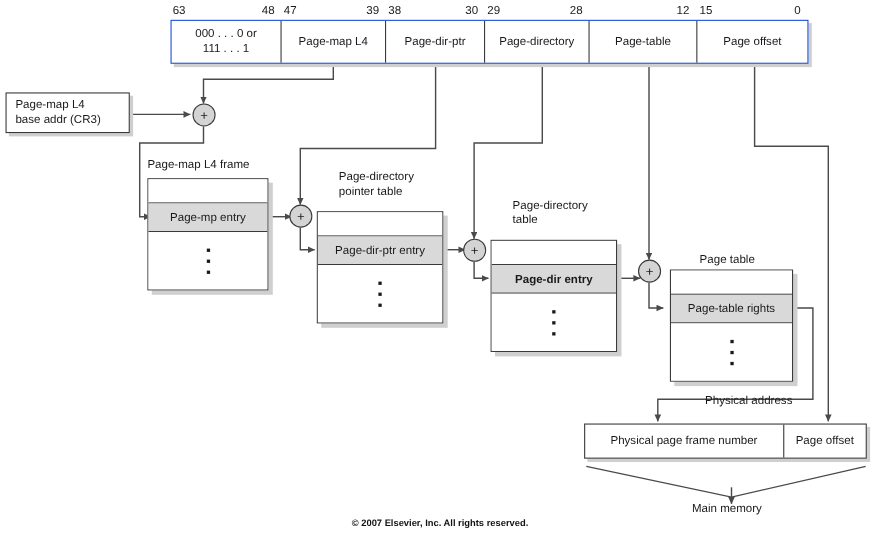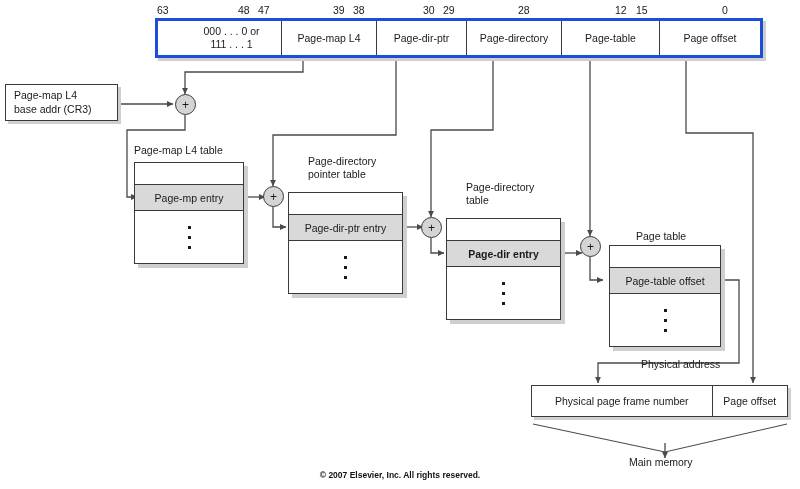--- a/index.html
+++ b/index.html
@@ -38,24 +38,23 @@
     white-space: nowrap;
   }
   
   .va-strip {
     position: absolute;
     left: 155px;
     top: 18px;
     height: 40px;
     display: flex;
     background: #ffffff;
-    border: 3px solid #1d4ed8;
+    border: 1px solid #1d4ed8;
     box-sizing: border-box;
     box-shadow: 3px 3px 0 0 #cfcfcf;
-    padding-left: 24px;
   }
   .va-cell {
     border-right: 1px solid #3a3a3a;
     box-sizing: border-box;
     display: flex;
     align-items: center;
     justify-content: center;
     text-align: center;
     font-size: 10.5px;
     line-height: 13px;
@@ -259,21 +258,21 @@
   </div>
 
   <div class="cr3-box">Page-map L4
 base addr (CR3)</div>
 
   <div class="adder" style="left:175px; top:94px;">+</div>
   <div class="adder" style="left:263px; top:186px;">+</div>
   <div class="adder" style="left:421px; top:217px;">+</div>
   <div class="adder" style="left:580px; top:236px;">+</div>
 
-  <div class="pt-caption" style="left:134px; top:144px;">Page-map L4 table</div>
+  <div class="pt-caption" style="left:134px; top:144px;">Page-map L4 frame</div>
   <div class="ptable" style="left:134px; top:162px; width:110px; height:102px;">
     <div class="pt-top"></div>
     <div class="pt-entry">Page-mp entry</div>
     <div class="pt-body">
       <span class="vdot"></span>
       <span class="vdot"></span>
       <span class="vdot"></span>
     </div>
   </div>
 
@@ -297,21 +296,21 @@
     <div class="pt-body">
       <span class="vdot"></span>
       <span class="vdot"></span>
       <span class="vdot"></span>
     </div>
   </div>
 
   <div class="pt-caption" style="left:636px; top:230px;">Page table</div>
   <div class="ptable" style="left:609px; top:245px; width:112px; height:102px;">
     <div class="pt-top"></div>
-    <div class="pt-entry">Page-table offset</div>
+    <div class="pt-entry">Page-table rights</div>
     <div class="pt-body">
       <span class="vdot"></span>
       <span class="vdot"></span>
       <span class="vdot"></span>
     </div>
   </div>
 
   <div class="lbl" style="left:641px; top:358px;">Physical address</div>
 
   <div class="pa-strip">

